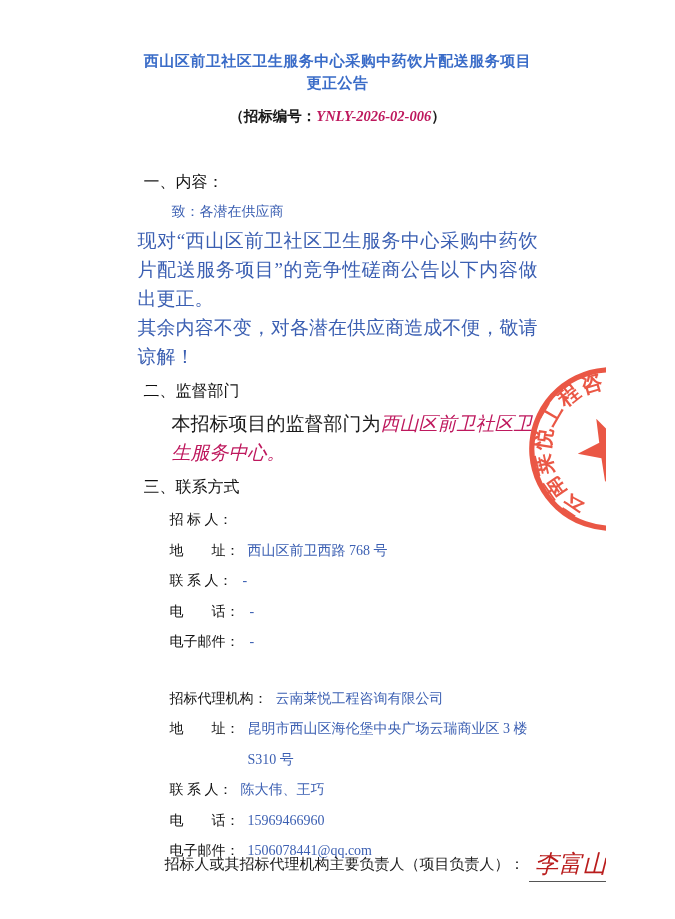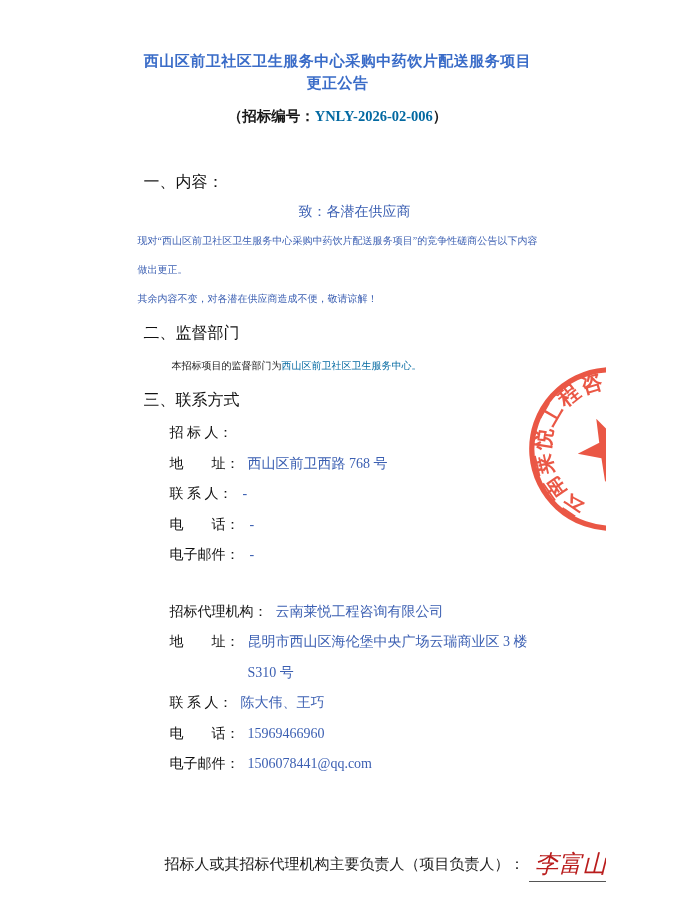--- a/index.html
+++ b/index.html
@@ -18,36 +18,36 @@
     font-size:15px;font-weight:bold;
     color:#3a6cc8;
     letter-spacing:0.5px;
     line-height:22px;
   }
   .subtitle{
     text-align:center;
     font-size:14.5px;font-weight:bold;
     margin-top:12px;line-height:20px;
   }
-  .blue{color:#0369a1;}
+  .blue{color:#be185d;font-style:italic;}
   .black{color:#1a1a1a;}
   .h-section{
     font-size:16px;font-weight:normal;color:#111;
     margin:0 0 0 6px;
     line-height:24px;
   }
   .h1-gap{margin-top:44px;}
   .h-mid{margin-top:8px;margin-bottom:6px;}
   .salutation{
     font-size:14px;color:#3b5fb2;
     padding-left:34px;
-    line-height:28px;margin:4px 0 0 0;text-align:center;
+    line-height:28px;margin:4px 0 0 0;
   }
   .para{
-    font-size:10px;line-height:29px;
+    font-size:19px;line-height:29px;
     text-align:justify;
     margin:0;color:#3b5fb2;
   }
   .para.mixed{text-align:left;padding-left:34px;}
   .rows{margin:4px 0 0 32px;}
   .row{
     display:flex;align-items:baseline;
     font-size:14px;line-height:30.5px;
   }
   .row .label{

